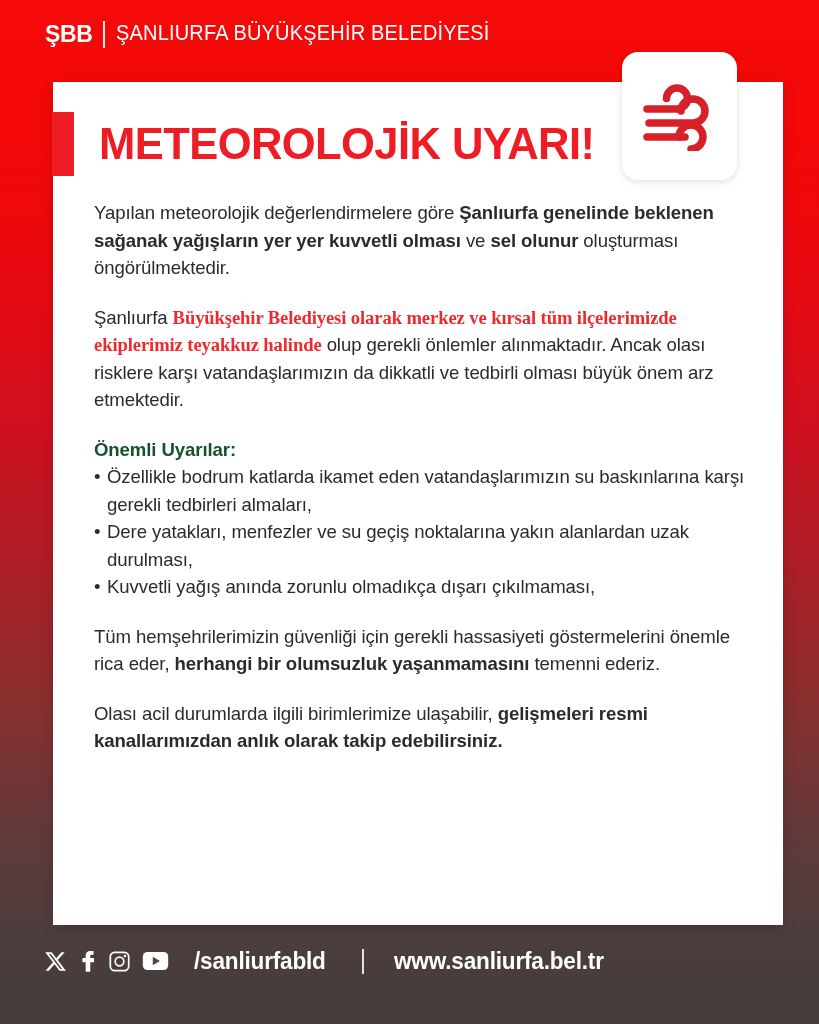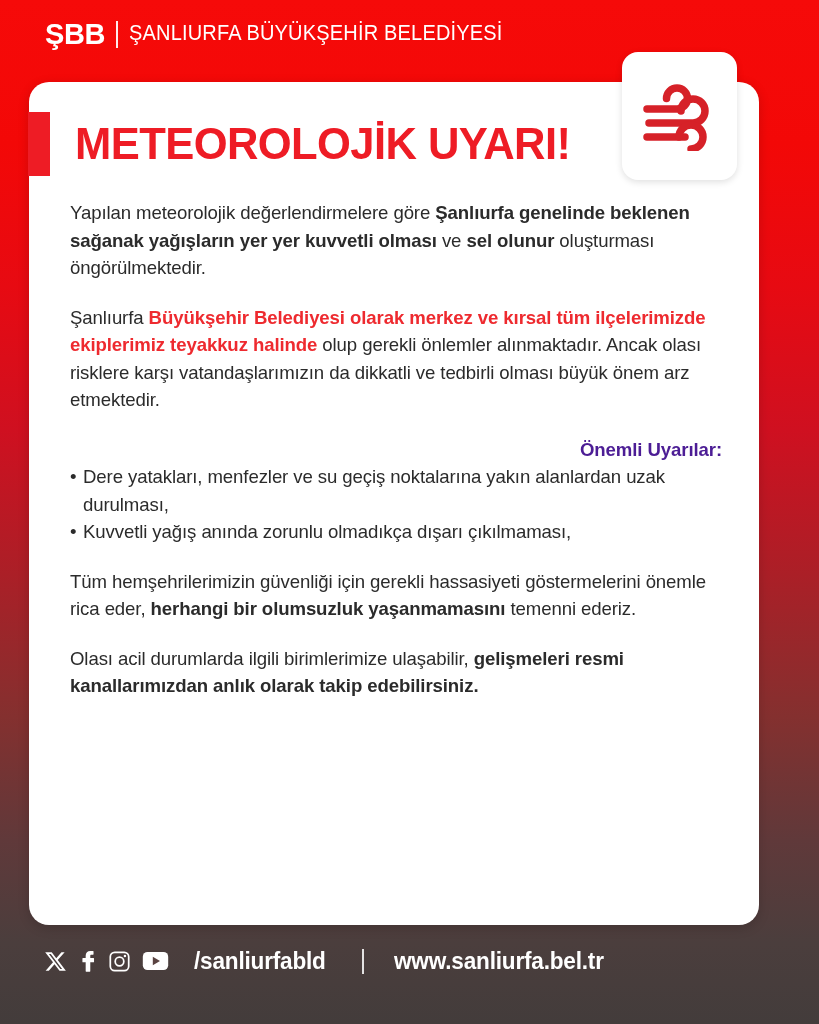--- a/index.html
+++ b/index.html
@@ -37,21 +37,21 @@
     padding-left: 45px;
   }
   .logo-wrap {
     display: flex;
     align-items: center;
     gap: 11px;
     transform: translateY(-2px);
   }
   .logo-mark {
     color: #ffffff;
-    font-size: 29px;
+    font-size: 23px;
     font-weight: bold;
     letter-spacing: -0.4px;
     line-height: 1;
     font-family: "Liberation Sans", sans-serif;
   }
   .logo-divider {
     width: 2px;
     height: 27px;
     background: #ffffff;
     opacity: .92;
@@ -80,27 +80,26 @@
     align-items: center;
     justify-content: center;
     z-index: 5;
   }
   .icon-tab svg { display: block; }
 
   
   .card {
     position: absolute;
     top: 82px;
-    left: 29px;
+    left: 53px;
     width: 730px;
     height: 843px;
     background: #ffffff;
     box-shadow: 0 3px 12px rgba(0,0,0,.16);
     z-index: 2;
-    border-radius: 20px;
   }
 
   
   .title-row {
     position: absolute;
     top: 30px;
     left: 0;
     display: flex;
     align-items: center;
     height: 64px;
@@ -131,29 +130,28 @@
     left: 41px;
     width: 652px;
     color: #2b2b2b;
     font-size: 18.6px;
     line-height: 27.5px;
     letter-spacing: -0.1px;
   }
   .content p { margin: 0 0 22px 0; }
   .content p.tight { margin-bottom: 0; }
   .content b { font-weight: bold; color: #2b2b2b; }
-  .content .red { color: #ee2a2f; font-weight: bold; }
+  .content .red { color: #ee2a2f; font-weight: bold; font-family: Liberation Serif, serif; }
 
   .salutation { margin-bottom: 30px !important; }
 
   .list-head {
     font-weight: bold;
-    color: #4c1d95;
+    color: #14532d;
     margin-bottom: 1px;
-    text-align: right;
   }
   ul.warn-list {
     list-style: none;
     margin: 0 0 22px 0;
     padding: 0;
   }
   ul.warn-list li {
     position: relative;
     padding-left: 13px;
     margin: 0;
@@ -242,20 +240,21 @@
     <p>
       <span>Yapılan meteorolojik değerlendirmelere göre </span><b>Şanlıurfa genelinde beklenen sağanak yağışların yer yer kuvvetli olması</b><span> ve </span><b>sel olunur</b><span> oluşturması öngörülmektedir.</span>
     </p>
 
     <p>
       <span>Şanlıurfa </span><span class="red">Büyükşehir Belediyesi olarak merkez ve kırsal tüm ilçelerimizde ekiplerimiz teyakkuz halinde</span><span> olup gerekli önlemler alınmaktadır. Ancak olası risklere karşı vatandaşlarımızın da dikkatli ve tedbirli olması büyük önem arz etmektedir.</span>
     </p>
 
     <p class="list-head tight">Önemli Uyarılar:</p>
     <ul class="warn-list">
+      <li>Özellikle bodrum katlarda ikamet eden vatandaşlarımızın su baskınlarına karşı gerekli tedbirleri almaları,</li>
       <li>Dere yatakları, menfezler ve su geçiş noktalarına yakın alanlardan uzak durulması,</li>
       <li>Kuvvetli yağış anında zorunlu olmadıkça dışarı çıkılmaması,</li>
     </ul>
 
     <p>
       <span>Tüm hemşehrilerimizin güvenliği için gerekli hassasiyeti göstermelerini önemle rica eder, </span><b>herhangi bir olumsuzluk yaşanmamasını</b><span> temenni ederiz.</span>
     </p>
 
     <p>
       <span>Olası acil durumlarda ilgili birimlerimize ulaşabilir, </span><b>gelişmeleri resmi kanallarımızdan anlık olarak takip edebilirsiniz.</b>

